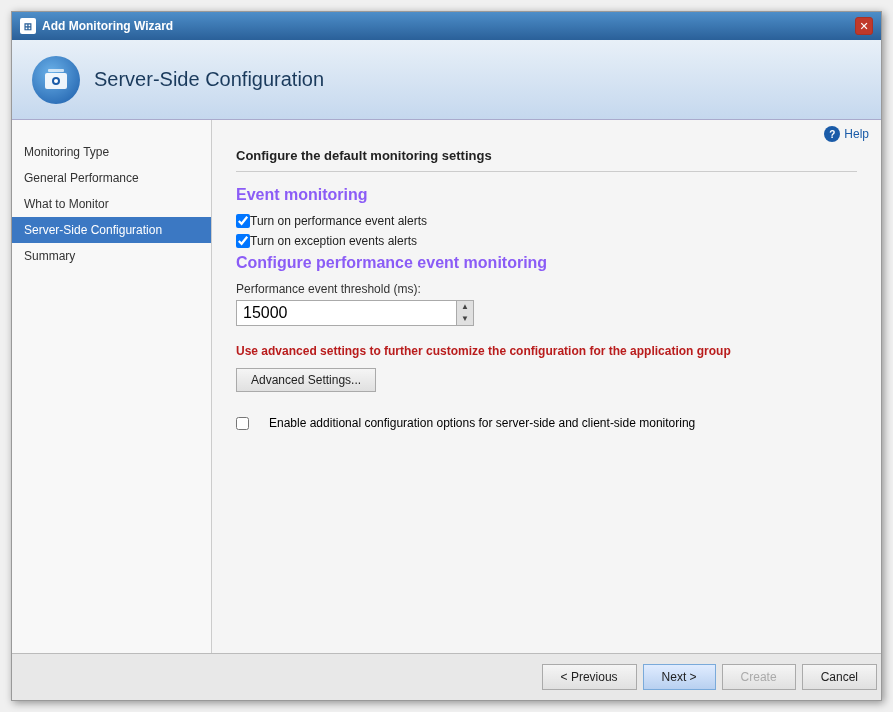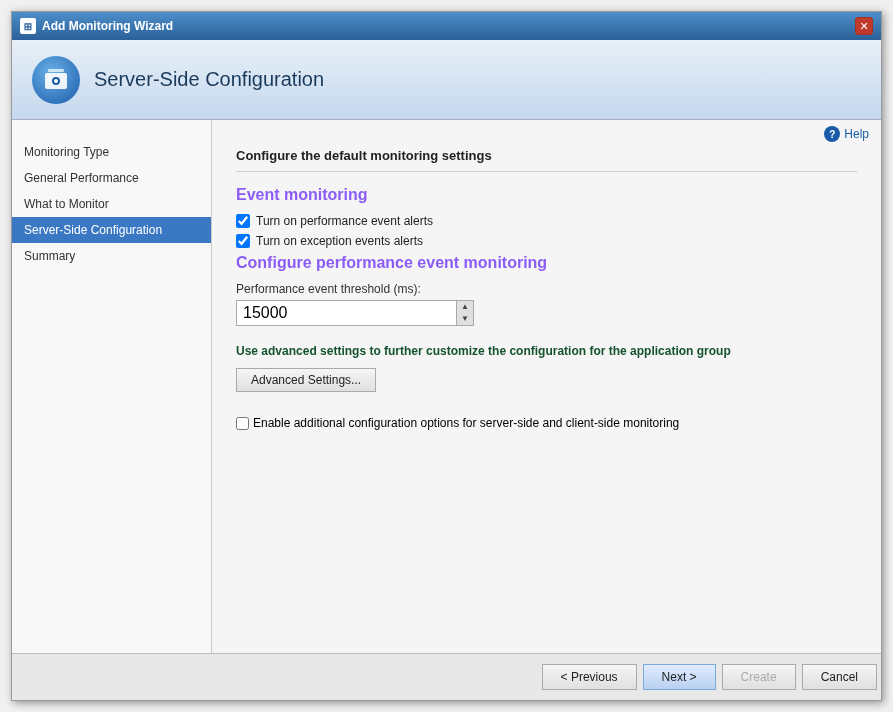--- a/index.html
+++ b/index.html
@@ -184,21 +184,21 @@
       font-size: 16px;
       font-weight: bold;
       color: #8b5cf6;
       margin-top: 2px;
       margin-bottom: 10px;
     }
 
     .checkbox-row {
       display: flex;
       align-items: center;
-      gap: 6px;
+      gap: 0;
       margin-bottom: 6px;
     }
 
     .checkbox-row input[type="checkbox"] {
       width: 14px;
       height: 14px;
       cursor: pointer;
     }
 
     .checkbox-row label {
@@ -245,39 +245,39 @@
       cursor: pointer;
       font-size: 8px;
       color: #444;
       border: none;
       background: #e0e0e0;
       line-height: 1;
     }
 
     .advanced-desc {
       font-size: 12px;
-      color: #14532d;
+      color: #b91c1c;
       margin-top: 18px;
       margin-bottom: 10px;
       font-weight: bold;
     }
 
     .advanced-btn {
       padding: 4px 14px;
       background: linear-gradient(to bottom, #f5f5f5, #e0e0e0);
       border: 1px solid #aaa;
       font-size: 12px;
       cursor: pointer;
       color: #222;
     }
 
     .enable-options-row {
       display: flex;
       align-items: center;
-      gap: 4px;
+      gap: 20px;
       margin-top: 24px;
     }
 
     .footer {
       background: #e8e8e8;
       border-top: 1px solid #bbb;
       padding: 10px 4px;
       display: flex;
       justify-content: flex-end;
       gap: 6px;

